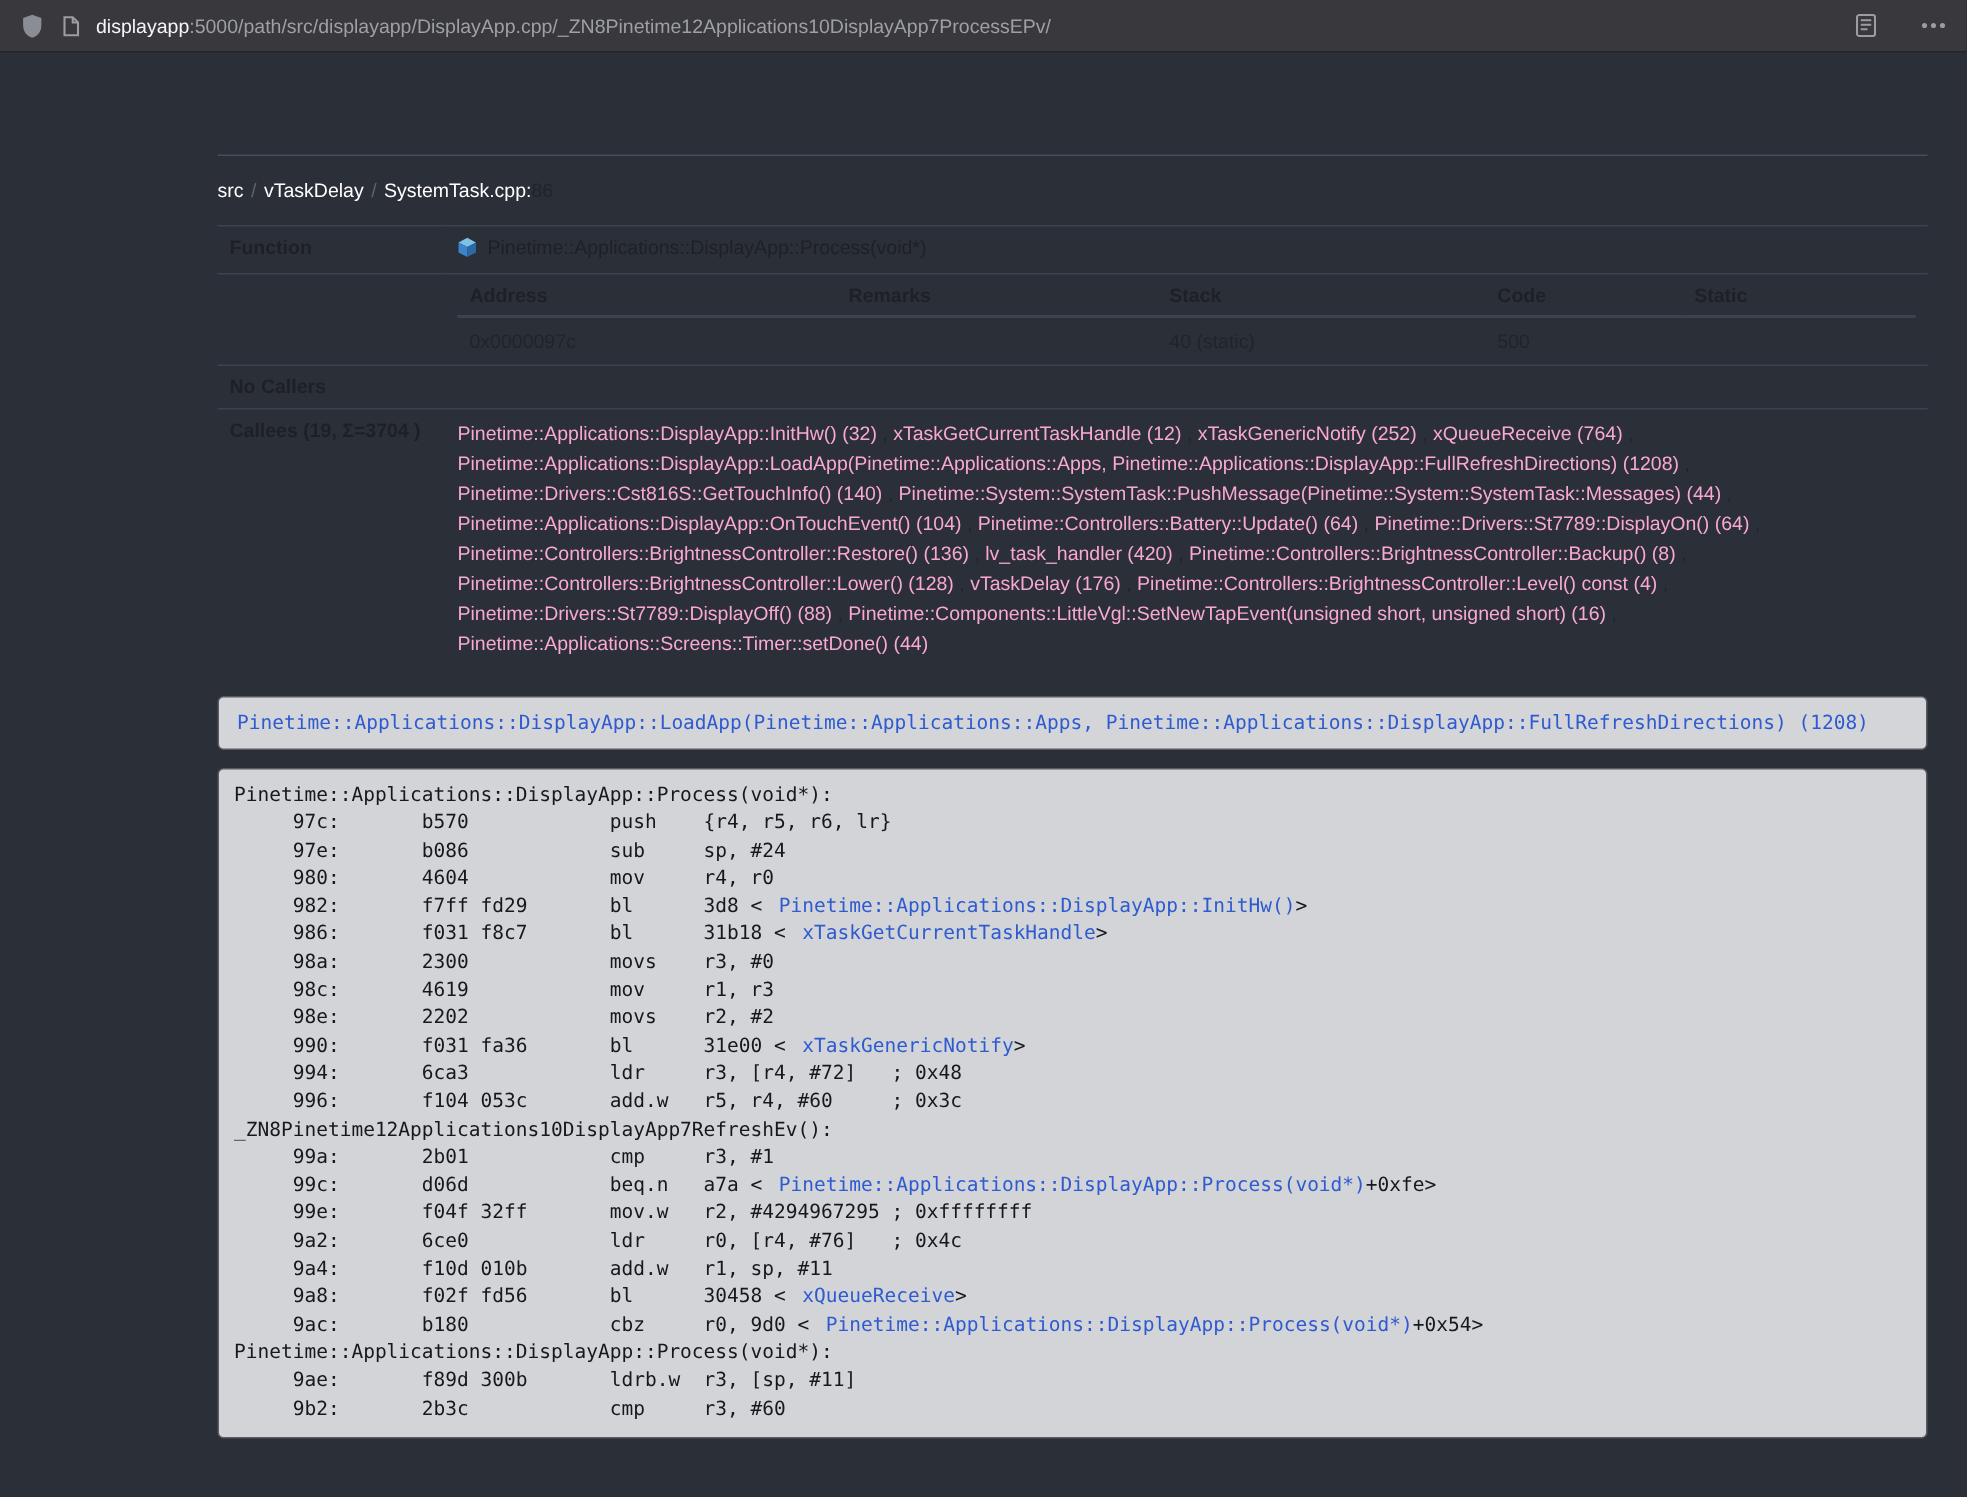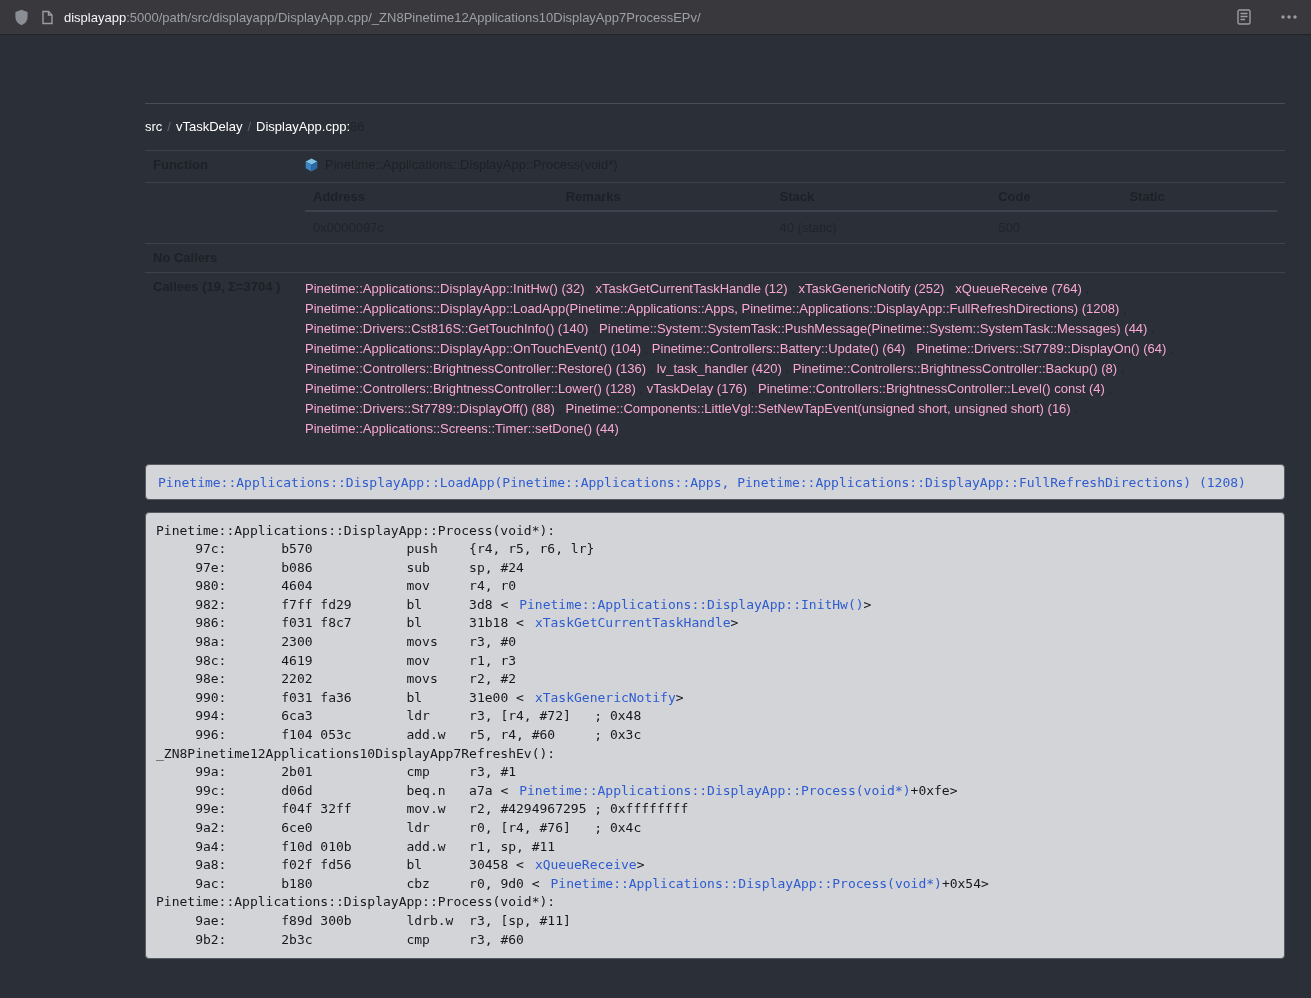--- a/index.html
+++ b/index.html
@@ -102,21 +102,21 @@
       </svg>
   </span>
 </div>
 
 <div class="content">
   <div class="container">
 
 
     <hr class="rule">
 
-    <div class="breadcrumb"><a href="#">src</a><span class="bsep">/</span><a href="#">vTaskDelay</a><span class="bsep">/</span><a href="#">DisplayApp.cpp:</a><span class="bline">86</span></div>
+    <div class="breadcrumb"><a href="#">src</a><span class="bsep">/</span><a href="#">vTaskDelay</a><span class="bsep">/</span><a href="#">SystemTask.cpp:</a><span class="bline">86</span></div>
 
     <table class="sym">
       <tbody>
         <tr>
           <th class="rowlabel">Function</th>
           <td>
             <span class="sig">
               <span class="cube">
                 <svg width="13" height="14" viewBox="0 0 13 14">
                     <polygon points="6.5,0.5 12.3,3.6 6.5,6.7 0.7,3.6" fill="#7ec2e8"></polygon>

